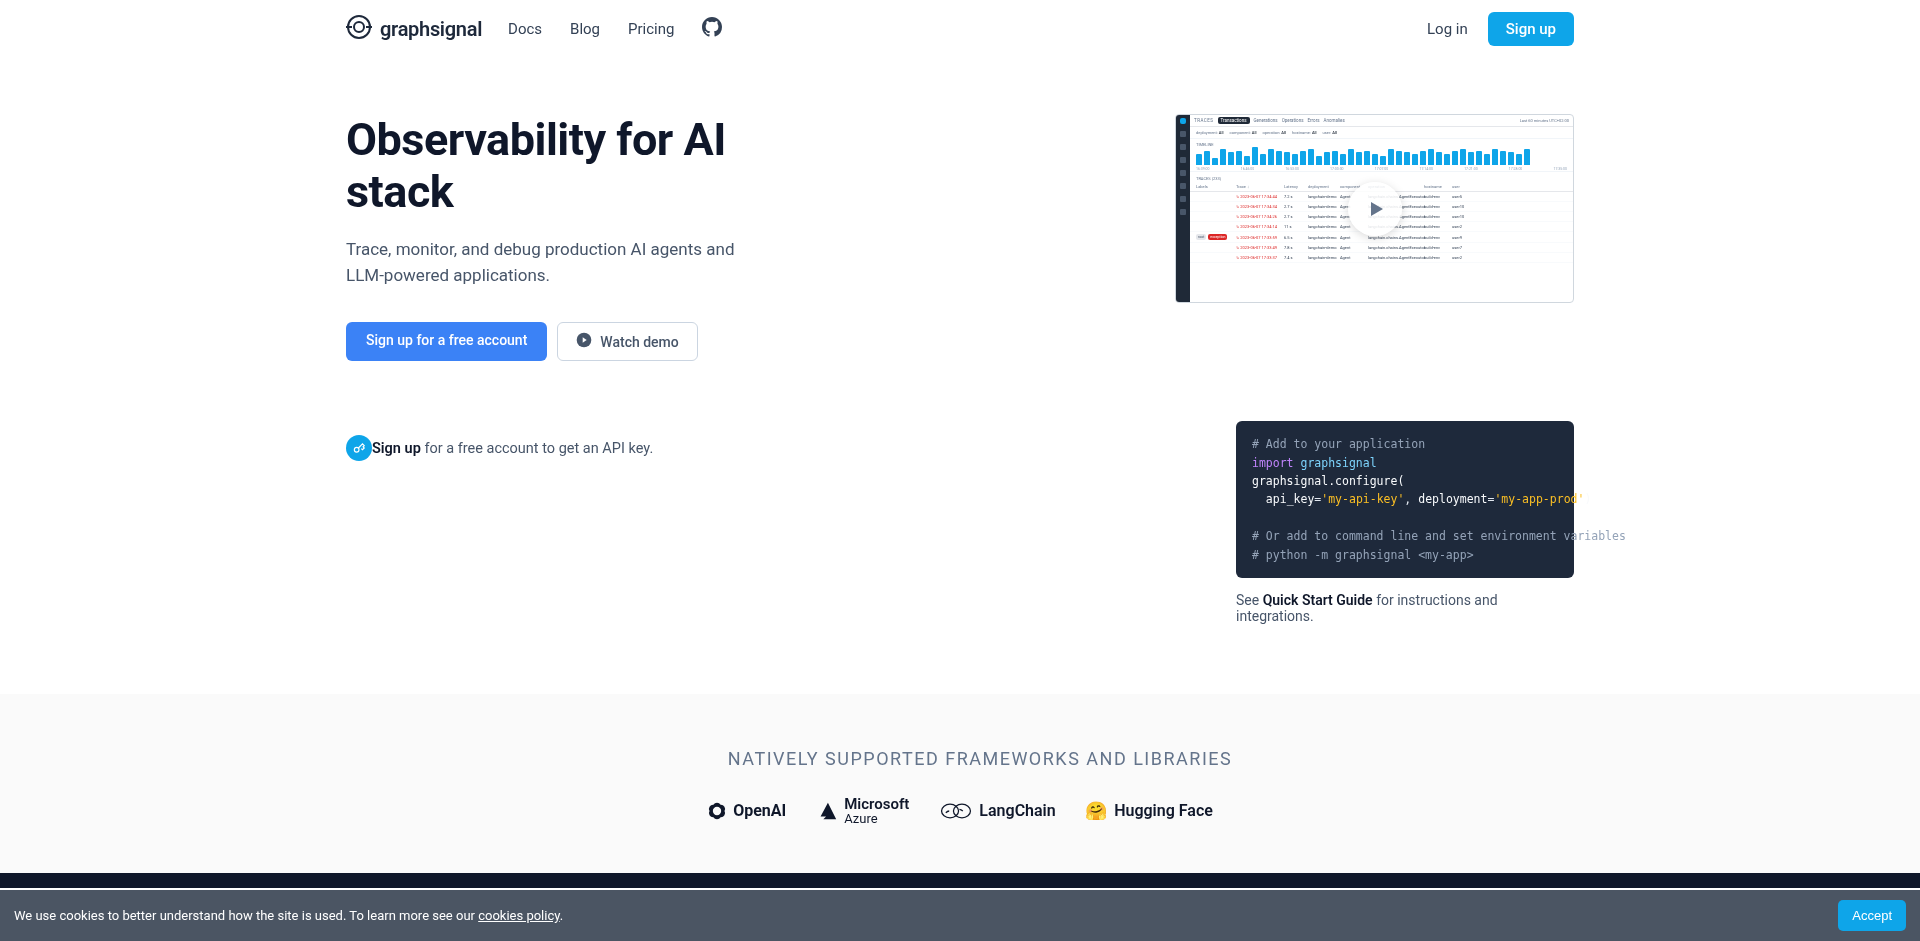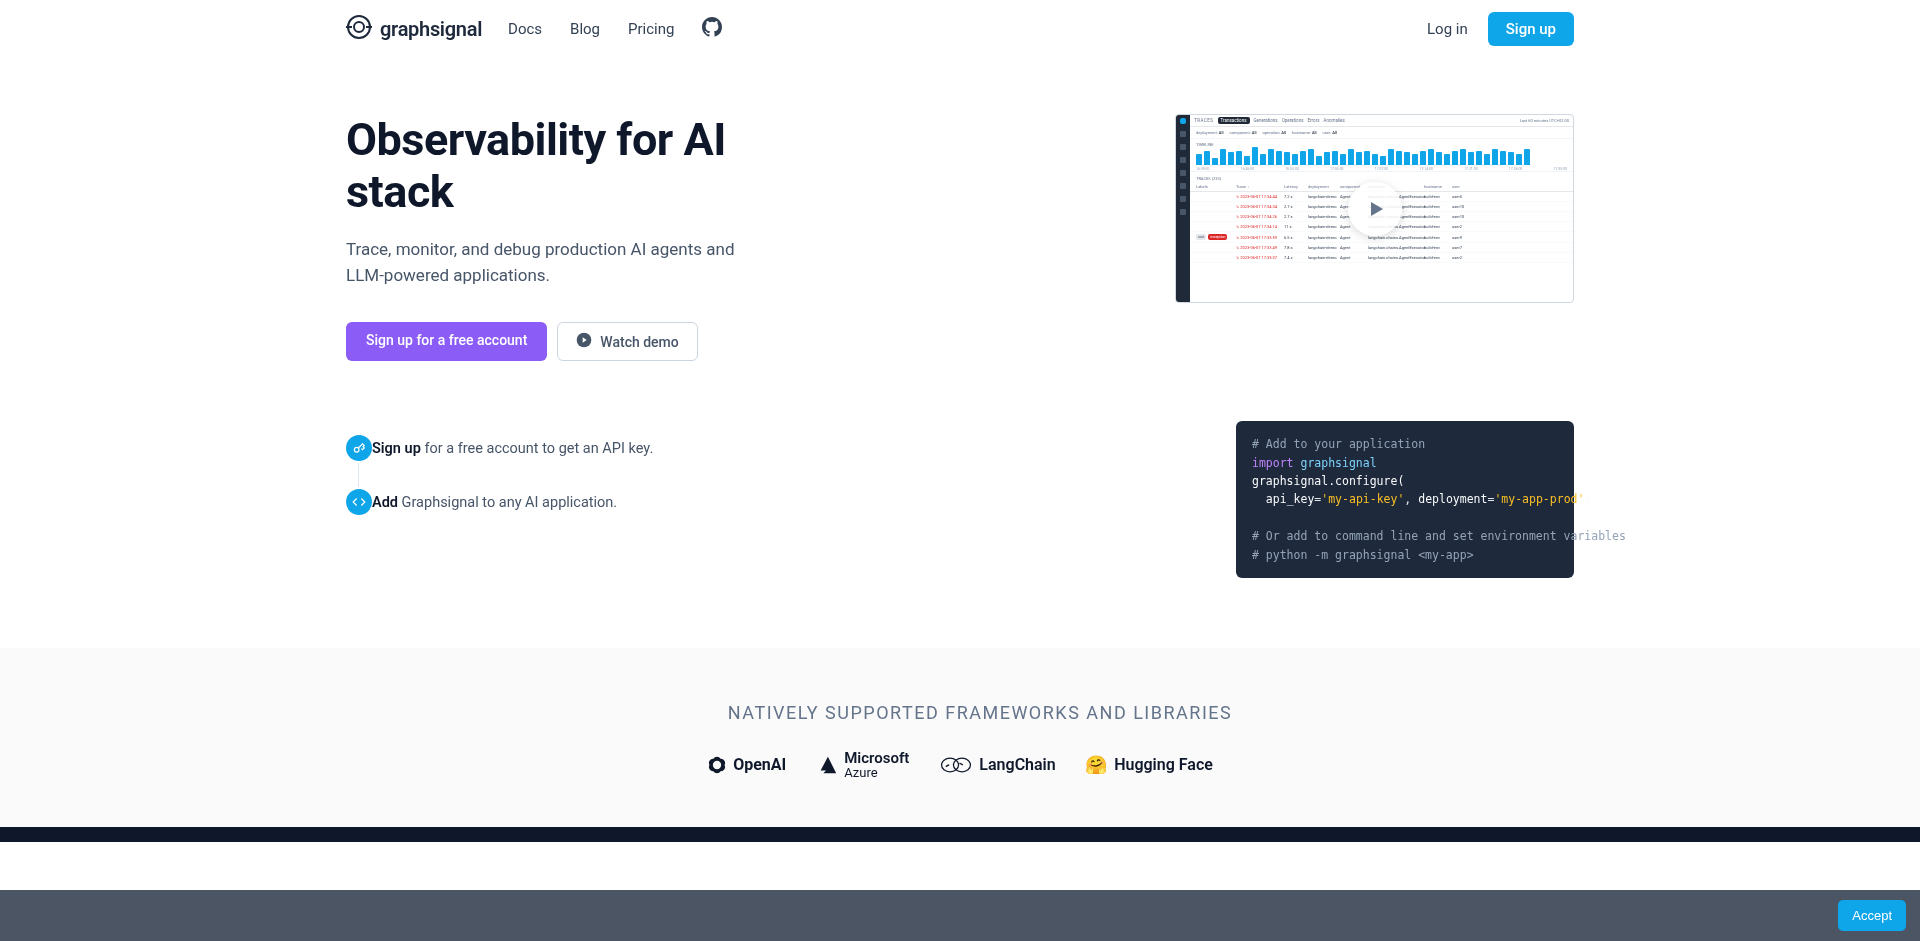--- a/index.html
+++ b/index.html
@@ -18,21 +18,21 @@
     .header-right { display: flex; align-items: center; gap: 20px; }
     .login-link { font-size: 15px; color: #334155; }
     .signup-btn { background: #0ea5e9; color: #fff; padding: 8px 18px; border-radius: 6px; font-size: 15px; font-weight: 500; }
 
     
     .hero { max-width: 1228px; margin: 0 auto; display: flex; justify-content: space-between; padding-top: 64px; padding-bottom: 60px; }
     .hero-left { max-width: 490px; }
     .hero-title { font-size: 45px; font-weight: 700; letter-spacing: -0.5px; color: #0f172a; line-height: 1.15; margin-bottom: 18px; }
     .hero-sub { font-size: 17px; color: #475569; line-height: 1.55; margin-bottom: 34px; max-width: 430px; }
     .hero-ctas { display: flex; gap: 10px; }
-    .primary-btn { background: #8b5cf6; color: #fff; padding: 10px 20px; border-radius: 6px; font-size: 14px; font-weight: 500; }
+    .primary-btn { background: #3b82f6; color: #fff; padding: 10px 20px; border-radius: 6px; font-size: 14px; font-weight: 500; }
     .secondary-btn { background: #fff; border: 1px solid #cbd5e1; color: #475569; padding: 9px 18px; border-radius: 6px; font-size: 14px; font-weight: 500; display: flex; align-items: center; gap: 8px; }
 
     
     .hero-right { width: 399px; height: 189px; border: 1px solid #d0d7de; border-radius: 4px; background: #fff; overflow: hidden; position: relative; display: flex; font-size: 5px; color: #334155; }
     .mock-side { width: 14px; background: #1f2937; display: flex; flex-direction: column; align-items: center; padding-top: 3px; gap: 7px; }
     .mock-side-dot { width: 6px; height: 6px; background: #0ea5e9; border-radius: 2px; }
     .mock-side-ico { width: 6px; height: 6px; background: #64748b; border-radius: 1px; opacity: .6; }
     .mock-main { flex: 1; display: flex; flex-direction: column; }
     .mock-tabs { display: flex; align-items: center; height: 12px; padding: 0 4px; gap: 4px; border-bottom: 1px solid #e5e7eb; font-size: 4.5px; }
     .mock-tab-label { letter-spacing: .5px; color: #64748b; }
@@ -330,38 +330,33 @@
   <div class="steps" id="steps-list">
       <div class="step">
         <div class="step-icon">
           <svg width="14" height="14" viewBox="0 0 24 24" fill="none" stroke="#fff" stroke-width="2">
             <circle cx="8" cy="15" r="4"></circle>
             <path d="M11 12l7-7 3 3-2 2 2 2-3 3-2-2"></path>
           </svg>
         </div>
         <div class="step-text"><b>Sign up</b> for a free account to get an API key.</div>
       </div>
-      <div class="step">
-        <div class="step-icon">
-          <svg width="14" height="14" viewBox="0 0 24 24" fill="none" stroke="#fff" stroke-width="2">
-            <path d="M8 6l-6 6 6 6M16 6l6 6-6 6"></path>
-          </svg>
-        </div>
-        <div class="step-text"><b>Add</b> Graphsignal to any AI application.</div>
-      </div>
     </div>
 
   <div class="code-col">
     <pre class="code-block"><span class="tok-comment"># Add to your application</span>
 <span class="tok-kw">import</span> <span class="tok-id">graphsignal</span>
 <span class="tok-fn">graphsignal.configure(</span>
   <span class="tok-fn">api_key</span>=<span class="tok-str">'my-api-key'</span>, <span class="tok-fn">deployment</span>=<span class="tok-str">'my-app-prod'</span><span class="tok-fn">)</span>
 
 <span class="tok-comment"># Or add to command line and set environment variables</span>
 <span class="tok-comment"># python -m graphsignal &lt;my-app&gt;</span></pre>
+    <p class="code-caption">
+      <span>See </span><a>Quick Start Guide</a><span> for instructions and integrations.</span>
+    </p>
   </div>
 </section>
 
 <section class="frameworks">
   <h3>NATIVELY SUPPORTED FRAMEWORKS AND LIBRARIES</h3>
   <div class="fw-logos">
     <div class="fw-logo openai">
       <svg width="20" height="20" viewBox="0 0 24 24" fill="#0f172a">
           <path d="M12 2a5 5 0 0 1 4.33 2.5A5 5 0 0 1 21 12a5 5 0 0 1-4.67 7.5A5 5 0 0 1 12 22a5 5 0 0 1-4.33-2.5A5 5 0 0 1 3 12a5 5 0 0 1 4.67-7.5A5 5 0 0 1 12 2zm0 5a5 5 0 1 0 0 10 5 5 0 0 0 0-10z"></path>
         </svg>
@@ -387,14 +382,17 @@
     <div class="fw-logo hf">
       <span class="emoji">🤗</span>
       <span>Hugging Face</span>
     </div>
   </div>
 </section>
 
 <div class="pre-footer"></div>
 
 <div class="cookie-bar">
+  <span>
+    <span>We use cookies to better understand how the site is used. To learn more see our </span><a class="policy">cookies policy</a><span>.</span>
+  </span>
   <button class="cookie-accept">Accept</button>
 </div>
 
 </body></html>

